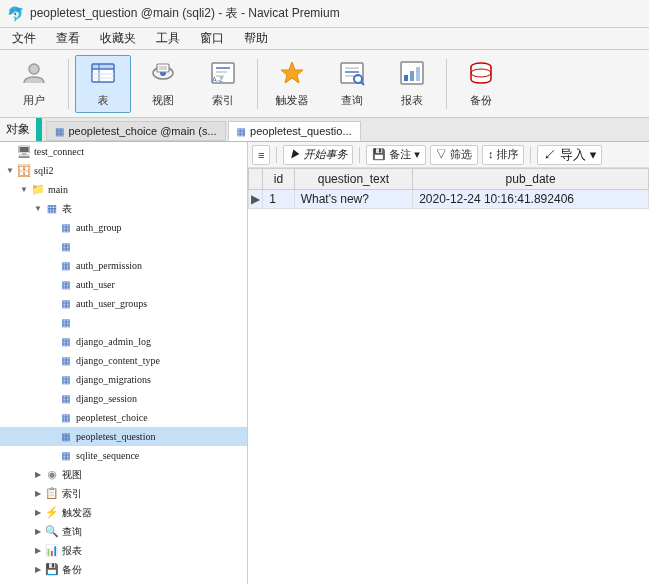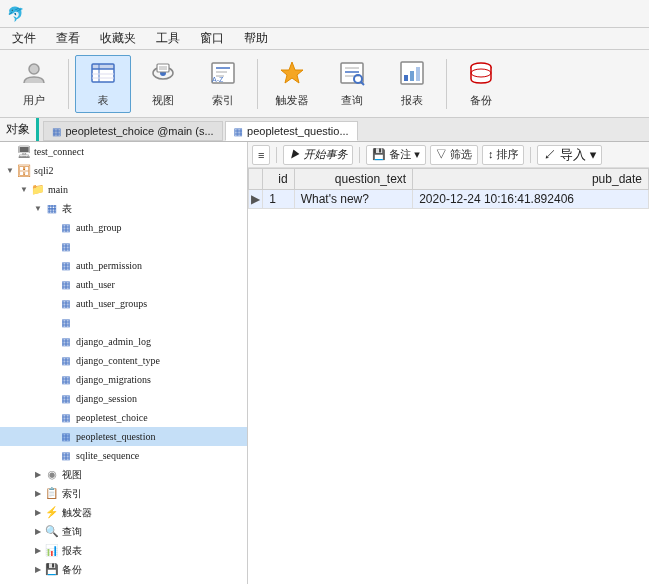--- a/index.html
+++ b/index.html
@@ -182,21 +182,21 @@
     }
     table {
       border-collapse: collapse;
       width: 100%;
       font-size: 12px;
     }
     thead th {
       background: #f0f0f0;
       border: 1px solid #ccc;
       padding: 3px 6px;
-      text-align: right;
+      text-align: center;
       font-weight: normal;
       white-space: nowrap;
       position: sticky; top: 0;
     }
     tbody td {
       border: 1px solid #ddd;
       padding: 2px 6px;
       white-space: nowrap;
     }
     tbody tr:first-child td { background: #e8f0ff; }
@@ -217,20 +217,21 @@
       align-items: center;
       gap: 4px;
       height: 22px;
     }
   </style>
 </head>
 <body>
 
 <div class="title-bar">
   <span class="title-bar-icon">🐬</span>
+  <span class="title-bar-text">peopletest_question @main (sqli2) - 表 - Navicat Premium</span>
 </div>
 
 <div class="menu-bar">
 <span class="menu-item">文件</span>
     <span class="menu-item">查看</span>
     <span class="menu-item">收藏夹</span>
     <span class="menu-item">工具</span>
     <span class="menu-item">窗口</span>
     <span class="menu-item">帮助</span>
   </div>
@@ -307,21 +308,21 @@
       <span class="toolbar-btn-icon"><svg width="28" height="28" viewBox="0 0 28 28">
           <ellipse cx="14" cy="8" rx="10" ry="4" fill="#fff" stroke="#c00" stroke-width="1.5"></ellipse>
           <path d="M4 8 L4 20 Q4 24 14 24 Q24 24 24 20 L24 8" fill="#fff" stroke="#c00" stroke-width="1.5"></path>
           <ellipse cx="14" cy="14" rx="10" ry="4" fill="none" stroke="#c00" stroke-width="1"></ellipse>
         </svg></span>
       <span class="toolbar-btn-label">备份</span>
     </div>
   </div>
 
 <div style="display:flex; align-items:stretch; border-bottom:1px solid #bbb; background:#e8e8e8; height:24px;">
-  <div class="object-pane-label" style="border-right:3px solid #14b8a6; border-bottom:none; height:100%;">
+  <div class="object-pane-label" style="border-right:6px solid #14b8a6; border-bottom:none; height:100%;">
     <span>对象</span>
   </div>
   <div style="display:flex; align-items:flex-end; flex:1; padding: 0 4px; gap:2px;">
   <div class="tab-item" style="display: flex; align-items: center; gap: 4px; padding: 2px 8px; border: 1px solid rgb(204, 204, 204); font-size: 11px; height: 20px; cursor: pointer; background: rgb(224, 224, 224);">
         <span style="color:#4472c4;font-size:10px;">▦</span>
         <span style="font-size:11px;">peopletest_choice @main (s...</span>
       </div>
       <div class="tab-item active" style="display: flex; align-items: center; gap: 4px; padding: 2px 8px; border-width: 1px; border-style: solid; border-color: rgb(204, 204, 204) rgb(204, 204, 204) rgb(255, 255, 255); border-image: initial; font-size: 11px; height: 20px; cursor: pointer; background: rgb(255, 255, 255);">
         <span style="color:#4472c4;font-size:10px;">▦</span>
         <span style="font-size:11px;">peopletest_questio...</span>

